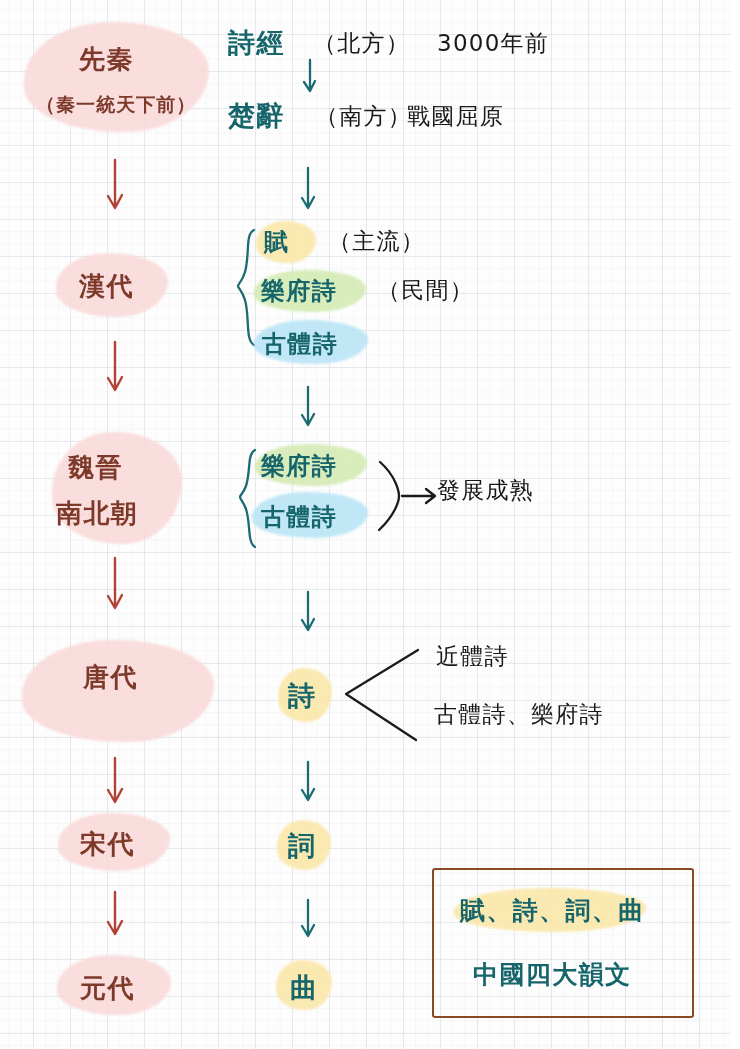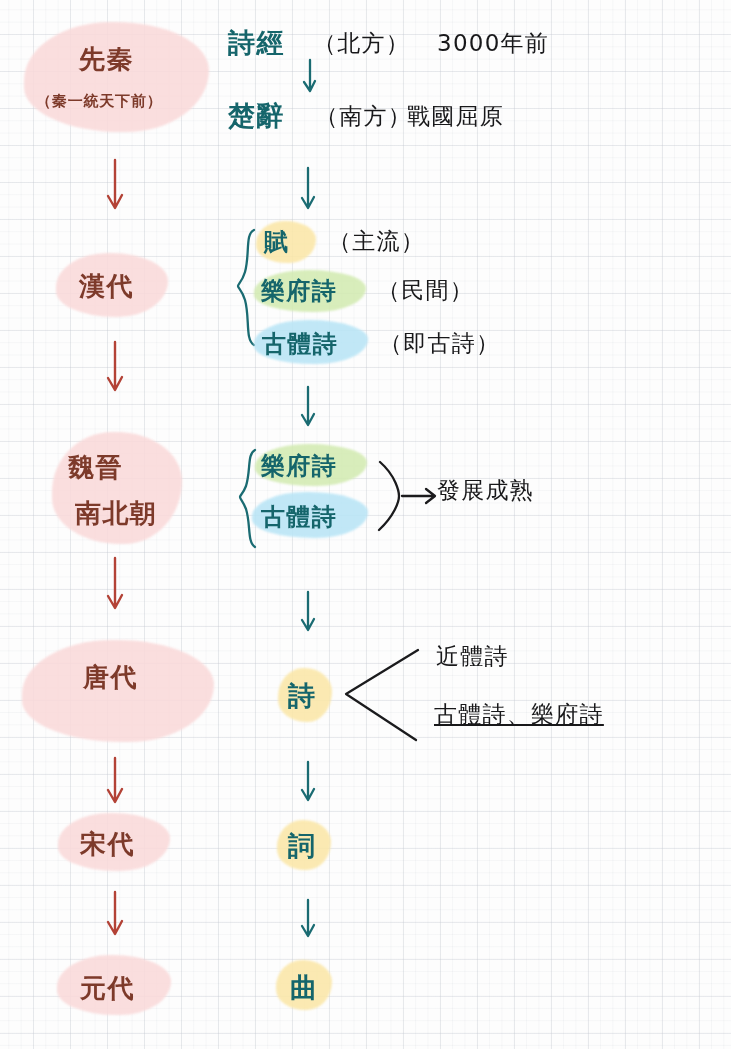--- a/index.html
+++ b/index.html
@@ -42,21 +42,21 @@
     white-space: nowrap;
     font-family: "DejaVu Sans", "Liberation Sans", sans-serif;
     font-weight: 600;
     letter-spacing: .055em;
   }
   .ink-era   { color: #7d3a2a; }
   .ink-teal  { color: #15656b; }
   .ink-black { color: #18181a; font-weight: 500; }
 
   .era-main { font-size: 26px; }
-  .era-sub  { font-size: 15px; }
+  .era-sub  { font-size: 19px; }
   .genre    { font-size: 24px; }
   .note     { font-size: 23px; }
   .head     { font-size: 27px; }
 
   
   svg.stroke { position: absolute; overflow: visible; }
   .p-red   { stroke: #b34236; fill: none; stroke-width: 2.4; stroke-linecap: round; stroke-linejoin: round; }
   .p-teal  { stroke: #1a6b72; fill: none; stroke-width: 2.3; stroke-linecap: round; stroke-linejoin: round; }
   .p-black { stroke: #1b1b1d; fill: none; stroke-width: 2.3; stroke-linecap: round; stroke-linejoin: round; }
 
@@ -106,32 +106,31 @@
   <div class="hl hl-yellow abs" style="left:256px; top:221px; width:60px; height:42px;"></div>
   <div class="ink ink-teal genre" style="left:264px; top:226px;">賦</div>
   <div class="ink ink-black note" style="left:328px; top:226px;">（主流）</div>
 
   <div class="hl hl-green abs" style="left:254px; top:270px; width:112px; height:42px;"></div>
   <div class="ink ink-teal genre" style="left:261px; top:275px;">樂府詩</div>
   <div class="ink ink-black note" style="left:377px; top:275px;">（民間）</div>
 
   <div class="hl hl-blue abs" style="left:254px; top:320px; width:114px; height:44px;"></div>
   <div class="ink ink-teal genre" style="left:262px; top:328px;">古體詩</div>
-  <div class="ink ink-black note" style="left:379px; top:328px;">（即古詩）</div>
 
   <svg class="stroke" style="left:104px; top:340px; width:26px; height:62px;">
     <path class="p-red" d="M11,2 L11,48 M4,38 L11,50 L18,37"></path>
   </svg>
   <svg class="stroke" style="left:298px; top:385px; width:26px; height:54px;">
     <path class="p-teal" d="M10,2 L10,38 M4,30 L10,40 L16,29"></path>
   </svg>
 
   <div class="hl hl-pink abs" style="left:52px; top:432px; width:130px; height:112px;"></div>
   <div class="ink ink-era era-main" style="left:68px; top:450px;">魏晉</div>
-  <div class="ink ink-era era-main" style="left:75px; top:496px;">南北朝</div>
+  <div class="ink ink-era era-main" style="left:56px; top:496px;">南北朝</div>
 
   <svg class="stroke" style="left:238px; top:448px; width:24px; height:102px;">
     <path class="p-teal" d="M17,2 C9,6 13,22 8,38 C5,46 2,47 2,49 C2,51 5,53 8,61 C13,77 9,94 17,99"></path>
   </svg>
 
   <div class="hl hl-green abs" style="left:255px; top:444px; width:112px; height:42px;"></div>
   <div class="ink ink-teal genre" style="left:261px; top:450px;">樂府詩</div>
 
   <div class="hl hl-blue abs" style="left:252px; top:492px; width:116px; height:46px;"></div>
   <div class="ink ink-teal genre" style="left:261px; top:501px;">古體詩</div>
@@ -153,21 +152,21 @@
   <div class="ink ink-era era-main" style="left:83px; top:660px;">唐代</div>
 
   <div class="hl hl-yellow abs" style="left:278px; top:668px; width:54px; height:54px;"></div>
   <div class="ink ink-teal genre" style="left:288px; top:678px; font-size:27px;">詩</div>
 
   <svg class="stroke" style="left:344px; top:648px; width:78px; height:100px;">
     <path class="p-black" d="M74,2 L2,46 L72,92"></path>
   </svg>
 
   <div class="ink ink-black note" style="left:436px; top:641px;">近體詩</div>
-  <div class="ink ink-black note" style="left:434px; top:699px;text-decoration:underline;">古體詩、樂府詩</div>
+  <div class="ink ink-black note" style="left:434px; top:699px;">古體詩、樂府詩</div>
 
   <svg class="stroke" style="left:104px; top:756px; width:26px; height:58px;">
     <path class="p-red" d="M11,2 L11,44 M4,34 L11,46 L18,33"></path>
   </svg>
   <svg class="stroke" style="left:298px; top:760px; width:26px; height:54px;">
     <path class="p-teal" d="M10,2 L10,38 M4,30 L10,40 L16,29"></path>
   </svg>
 
   <div class="hl hl-pink abs" style="left:58px; top:813px; width:112px; height:58px;"></div>
   <div class="ink ink-era era-main" style="left:80px; top:827px;">宋代</div>
@@ -181,14 +180,19 @@
   <svg class="stroke" style="left:298px; top:898px; width:26px; height:52px;">
     <path class="p-teal" d="M10,2 L10,36 M4,28 L10,38 L16,27"></path>
   </svg>
 
   <div class="hl hl-pink abs" style="left:57px; top:955px; width:114px; height:60px;"></div>
   <div class="ink ink-era era-main" style="left:80px; top:971px;">元代</div>
 
   <div class="hl hl-yellow abs" style="left:276px; top:960px; width:56px; height:50px;"></div>
   <div class="ink ink-teal genre" style="left:290px; top:970px; font-size:27px;">曲</div>
 
+  <div id="summary-box" style="left:432px; top:868px; width:262px; height:150px;">
+    <div class="hl hl-yellow abs" style="left:20px; top:18px; width:192px; height:44px;"></div>
+    <div class="ink ink-teal" style="left:26px; top:24px; font-size:25px;">賦、詩、詞、曲</div>
+    <div class="ink ink-teal" style="left:39px; top:88px; font-size:25px;">中國四大韻文</div>
+  </div>
 
 </div>
 
 </body></html>

